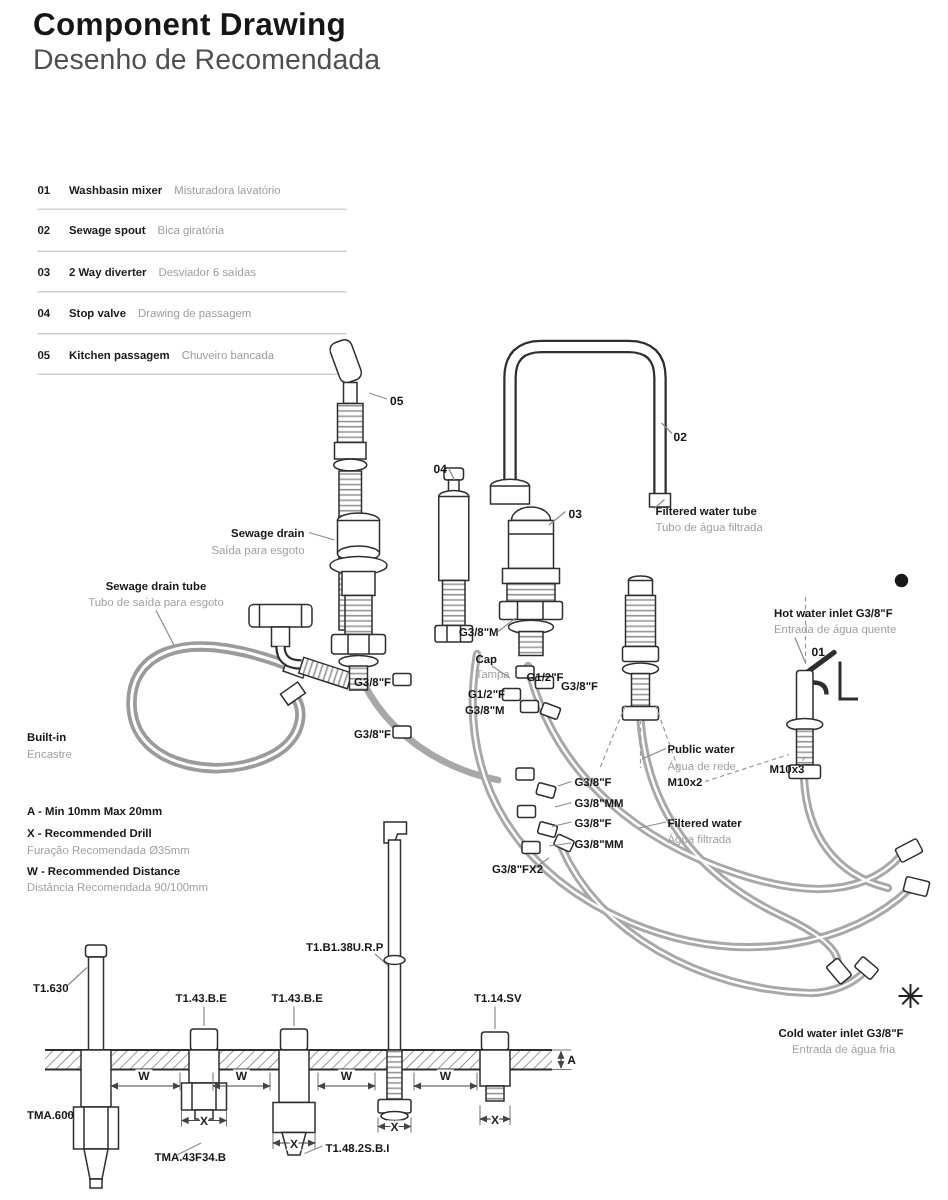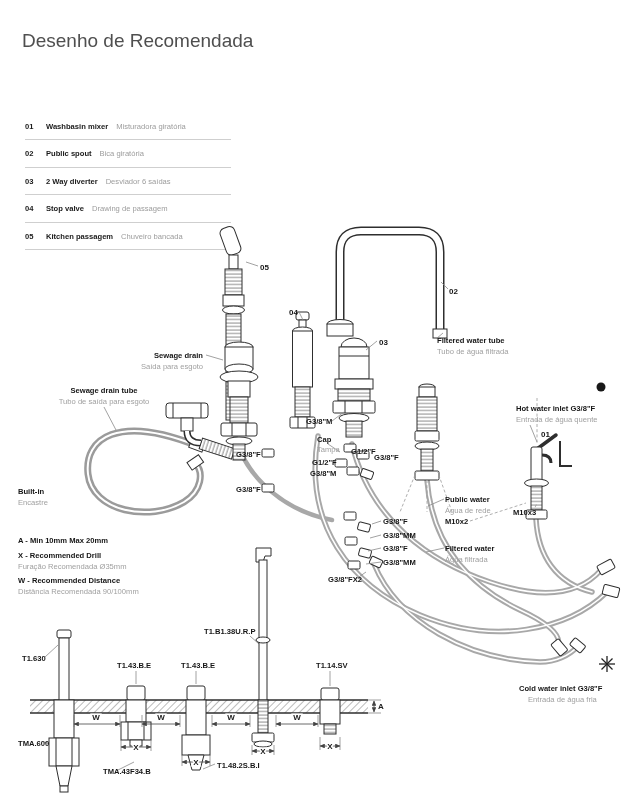--- a/index.html
+++ b/index.html
@@ -30,31 +30,32 @@
   .hose2{stroke:#a8a8a8;stroke-width:4.5;fill:none;stroke-linecap:round}
   .hosecore{stroke:#fff;stroke-width:1.6;fill:none;stroke-linecap:round}
   .dimln{stroke:#444;stroke-width:.8}
   .tick{stroke:#777;stroke-width:.7}
 </style>
 </head>
 <body>
 
 <div class="page">
 
+  <div class="title">Component Drawing</div>
   <div class="subtitle">Desenho de Recomendada</div>
 
   <div class="clist">
     <div class="row">
       <span class="num">01</span>
       <span class="en">Washbasin mixer</span>
-      <span class="pt">Misturadora giratória</span>
+      <span class="pt">Misturadora lavatório</span>
     </div>
     <div class="row">
       <span class="num">02</span>
-      <span class="en">Public spout</span>
+      <span class="en">Sewage spout</span>
       <span class="pt">Bica giratória</span>
     </div>
     <div class="row">
       <span class="num">03</span>
       <span class="en">2 Way diverter</span>
       <span class="pt">Desviador 6 saídas</span>
     </div>
     <div class="row">
       <span class="num">04</span>
       <span class="en">Stop valve</span>

